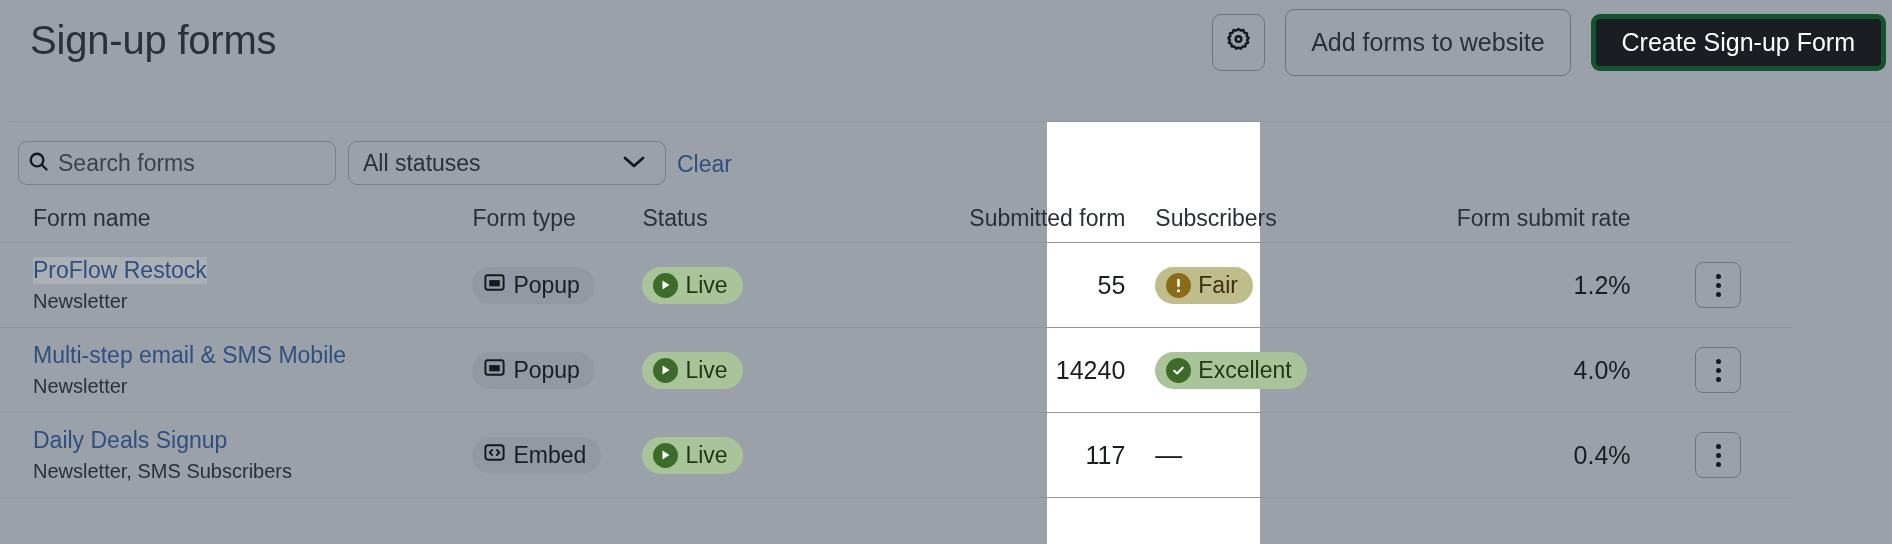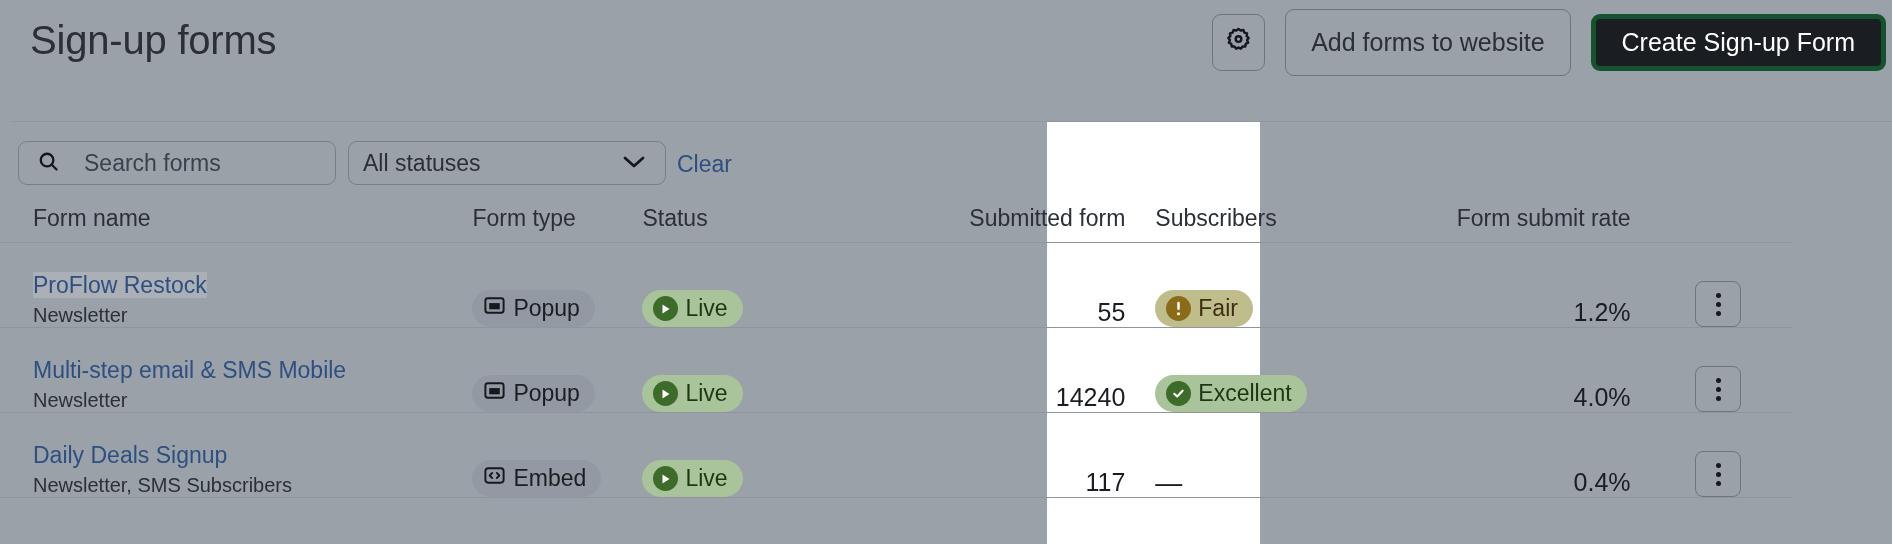--- a/index.html
+++ b/index.html
@@ -85,22 +85,22 @@
     z-index: 2;
   }
   #search-field {
     position: absolute;
     left: 18px; top: 19px;
     width: 318px; height: 44px;
     border: 1px solid #787f87;
     border-radius: 9px;
     display: flex;
     align-items: center;
-    padding-left: 18px;
-    gap: 24px;
+    padding-left: 8px;
+    gap: 8px;
     background: transparent;
   }
   #search-icon { flex: 0 0 auto; display: block; }
   #search-input {
     border: none;
     outline: none;
     background: transparent;
     font-family: "Liberation Sans", sans-serif;
     font-size: 23px;
     color: #2b3038;
@@ -141,21 +141,21 @@
     z-index: 2;
   }
   .row {
     position: relative;
     display: flex;
     align-items: center;
     width: 1792px;
     border-bottom: 1px solid #8e959d;
   }
   #table-head { height: 48px; }
-  .data-row { height: 85px; align-items: flex-end; }
+  .data-row { height: 85px; }
 
   .c-name   { width: 498px; padding-left: 33px; }
   .c-type   { width: 180px; }
   .c-status { width: 193px; }
   .c-subs   { width: 348px; text-align: right; padding-right: 30px; }
   .c-perf   { width: 221px; }
   .c-rate   { width: 296px; text-align: right; padding-right: 14px; }
   .c-menu   { width: 156px; display: flex; justify-content: center; }
 
   #table-head .c-name,

